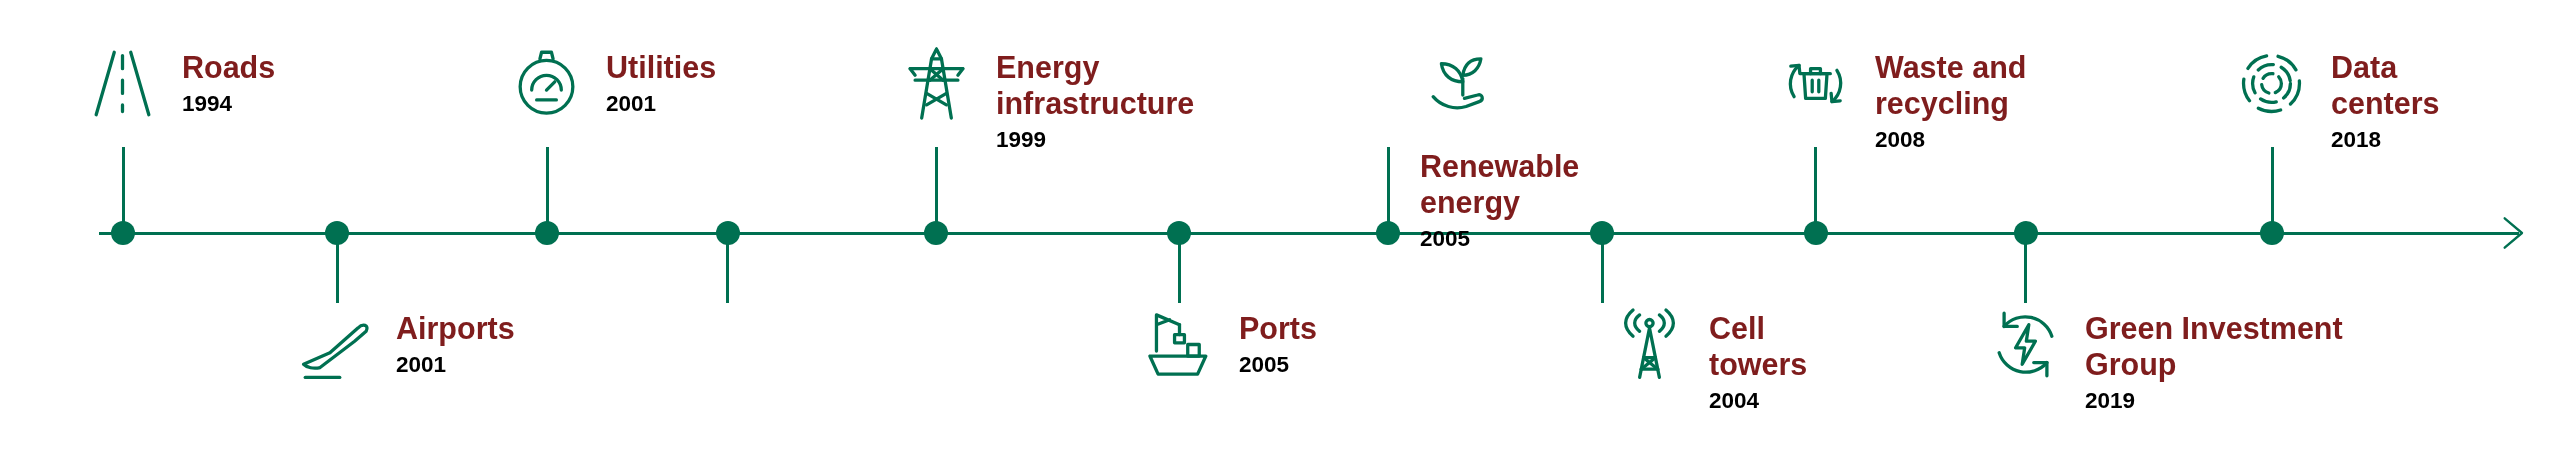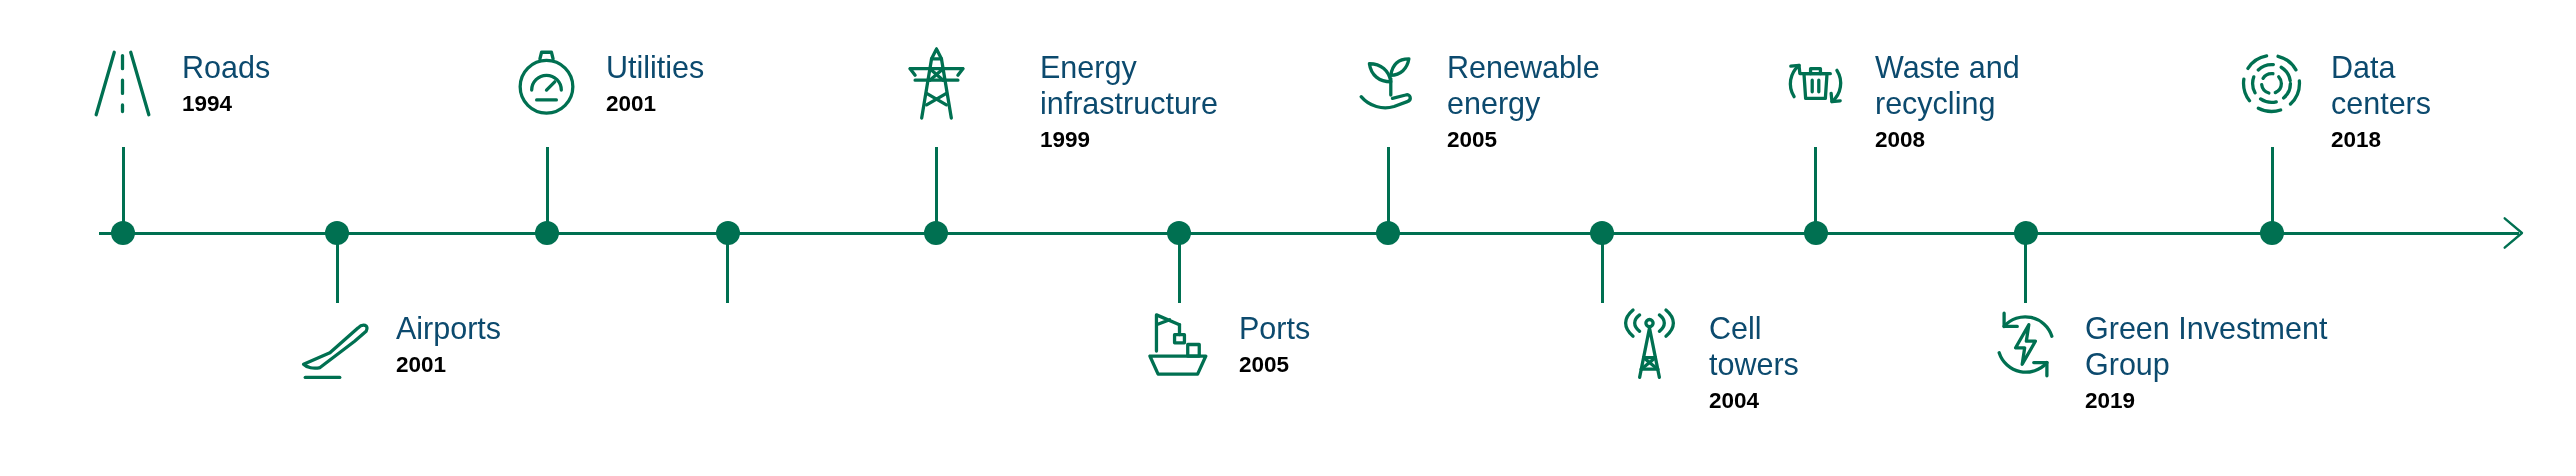--- a/index.html
+++ b/index.html
@@ -51,22 +51,22 @@
     width:79px;height:79px;flex:none;
     color:#007051;
   }
   .icon svg{
     width:100%;height:100%;
     fill:none;stroke:currentColor;
     stroke-width:2;stroke-linecap:round;stroke-linejoin:round;
   }
   .txt{margin-top:5.3px;}
   .label{
-    font-size:30.5px;font-weight:400;
-    color:#0c4a6e;line-height:36px;
+    font-size:30.5px;font-weight:700;
+    color:#7f1d1d;line-height:36px;
   }
   .year{
     font-size:22.5px;font-weight:700;
     color:#000000;margin-top:5.3px;line-height:25px;
   }
 </style>
 </head>
 <body>
 
 <div class="stage">
@@ -150,21 +150,21 @@
     <span class="icon">
       <svg viewBox="0 0 48 48">
         <path d="M15 45 L21 9 H27 L33 45"></path>
         <path d="M24 3 L21 9 M24 3 L27 9"></path>
         <path d="M8 15 H40 M11 22 H37"></path>
         <path d="M8 15 L11 19 M40 15 L37 19"></path>
         <path d="M20 15 L28 22 M28 15 L20 22"></path>
         <path d="M18 30 L30 37 M30 30 L18 37"></path>
       </svg>
     </span>
-    <span class="txt" style="width:238px;margin-left:44px;">
+    <span class="txt" style="width:238px;">
       <div class="label">Energy infrastructure</div>
       <div class="year">1999</div>
     </span>
   </div>
 
   <div class="tl-item below" style="left:1140px;">
     <span class="icon">
       <svg viewBox="0 0 48 48">
         <path d="M10 6 V28 M10 6 L24 12 M10 12 L18 9"></path>
         <path d="M24 12 V18"></path>
@@ -172,21 +172,21 @@
         <path d="M6 31 H40 L35 42 H11 Z"></path>
         <rect x="29" y="24" width="7" height="7"></rect>
       </svg>
     </span>
     <span class="txt">
       <div class="label">Ports</div>
       <div class="year">2005</div>
     </span>
   </div>
 
-  <div class="tl-item above" style="left:1348px;">
+  <div class="tl-item above" style="left:1420px;flex-direction:column;">
     <span class="icon">
       <svg viewBox="0 0 48 48">
         <path d="M26 21 V31"></path>
         <path d="M26 23 C19 23 14 19 13 12 C20 12 25 16 26 23 Z"></path>
         <path d="M26 19 C32 19 36 15 37 9 C31 9 27 12 26 19 Z"></path>
         <path d="M8 32 C13 38 21 40 28 38 L36 35 C39 34 38 30 35 31 L27 33"></path>
       </svg>
     </span>
     <span class="txt" style="width:185px;">
       <div class="label">Renewable energy</div>

